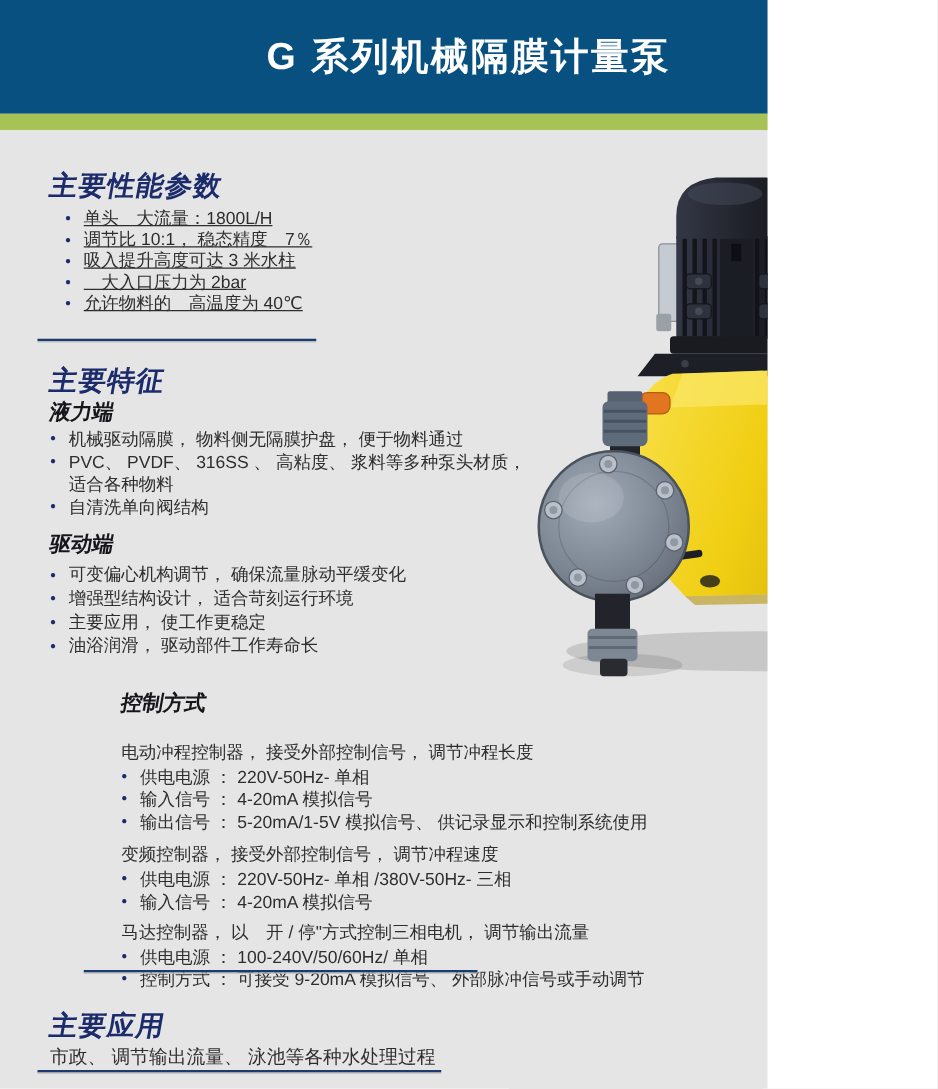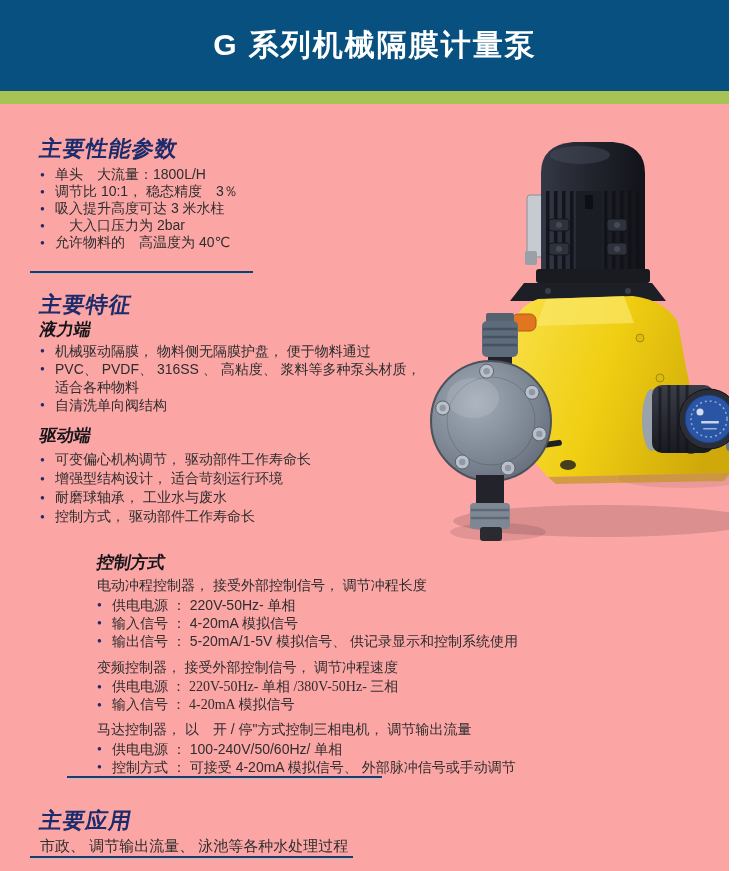--- a/index.html
+++ b/index.html
@@ -3,82 +3,82 @@
 <meta charset="utf-8">
 <style>
   :root{
     --header-bg:#07507F; --accent-green:#A7C355; --heading-navy:#1B2B6B;
     --body-text:#2e2e2e; --divider-navy:#1B3A70; --pump-yellow:#F0CE12;
     --pump-gray:#77828F; --motor-black:#23252E; --label-blue:#2A55A4; --orange-knob:#E2751F;
   }
   *{box-sizing:border-box;}
   html,body{margin:0;padding:0;}
   body{font-family:"Liberation Sans","DejaVu Sans",sans-serif;background:#fff;}
-  .page{position:relative;width:729px;height:871px;background:#fca5a5;overflow:hidden;}
+  .page{position:relative;width:614px;height:871px;background:#e5e5e5;overflow:hidden;}
 
   .banner{position:absolute;left:0;top:0;width:750px;height:91px;background:var(--header-bg);
           display:flex;align-items:center;justify-content:center;}
   .page-title{color:#fff;font-size:30px;font-weight:bold;letter-spacing:2px;}
   .accent-bar{position:absolute;left:0;top:91px;width:750px;height:13px;background:var(--accent-green);}
 
   .sec-title{position:absolute;color:var(--heading-navy);font-weight:bold;font-size:22px;letter-spacing:1px;}
   .sec-title .sk{display:inline-block;transform:skewX(-10deg);}
   .sub-title{position:absolute;color:#15151a;font-weight:bold;font-size:17px;}
   .sub-title .sk{display:inline-block;transform:skewX(-10deg);}
 
   ul.bullets{position:absolute;list-style:none;margin:0;padding:0;font-size:14px;color:var(--body-text);}
   ul.bullets li{position:relative;padding-left:15px;}
   ul.bullets li::before{content:"●";position:absolute;left:0;top:0;color:var(--heading-navy);
     font-size:8px;line-height:inherit;}
 
-  #perf-list{left:40px;top:166px;width:390px;}
+  #perf-list{left:52px;top:166px;width:390px;text-decoration:underline;}
   #perf-list li{line-height:17px;}
   #hyd-list{left:40px;top:342px;width:384px;}
   #hyd-list li{line-height:18px;}
   #drive-list{left:40px;top:450px;width:545px;}
   #drive-list li{line-height:19px;}
 
   .rule{position:absolute;height:3px;border-top:2px solid var(--divider-navy);border-bottom:1px solid #bdbdbd;}
   #rule-1{left:30px;top:271px;width:223px;}
   #rule-2{left:67px;top:776px;width:315px;}
   #rule-3{left:30px;top:856px;width:323px;}
 
   #perf-title{left:40px;top:134px;}
   #feat-title{left:40px;top:290px;}
   #hyd-title{left:40px;top:318px;}
   #drive-title{left:40px;top:424px;}
   #ctrl-title{left:97px;top:551px;}
   #app-title{left:40px;top:806px;}
 
   .control-group{position:absolute;left:97px;width:520px;font-size:14px;color:var(--body-text);}
-  .control-group .intro{line-height:19px;}
+  .control-group .intro{line-height:19px;margin-top:16px;}
   .control-group ul{position:static;margin-top:1px;}
   .control-group li{line-height:18px;}
-  #group-1{top:576px;} #group-2{top:658px;font-family:Liberation Serif, serif;} #group-3{top:720px;}
+  #group-1{top:576px;} #group-2{top:658px;} #group-3{top:720px;}
 
   #app-text{position:absolute;left:40px;top:836px;font-size:15px;color:var(--body-text);line-height:19px;}
 
   #pump-figure{position:absolute;left:428px;top:133px;width:320px;height:412px;}
 </style>
 </head>
 <body>
 
 <div class="page">
 
   <div class="banner">
     <span class="page-title">G 系列机械隔膜计量泵</span>
   </div>
   <div class="accent-bar"></div>
 
   <div class="sec-title" id="perf-title">
     <span class="sk">主要性能参数</span>
   </div>
   <ul class="bullets" id="perf-list">
     <li>单头　大流量：1800L/H</li>
-    <li>调节比 10:1， 稳态精度　3％</li>
+    <li>调节比 10:1， 稳态精度　7％</li>
     <li>吸入提升高度可达 3 米水柱</li>
     <li>　大入口压力为 2bar</li>
     <li>允许物料的　高温度为 40℃</li>
   </ul>
   <div class="rule" id="rule-1"></div>
 
   <div class="sec-title" id="feat-title">
     <span class="sk">主要特征</span>
   </div>
   <div class="sub-title" id="hyd-title">
@@ -86,24 +86,24 @@
   </div>
   <ul class="bullets" id="hyd-list">
     <li>机械驱动隔膜， 物料侧无隔膜护盘， 便于物料通过</li>
     <li>PVC、 PVDF、 316SS 、 高粘度、 浆料等多种泵头材质， 适合各种物料</li>
     <li>自清洗单向阀结构</li>
   </ul>
   <div class="sub-title" id="drive-title">
     <span class="sk">驱动端</span>
   </div>
   <ul class="bullets" id="drive-list">
-    <li>可变偏心机构调节， 驱动部件工作寿命长</li>
+    <li>可变偏心机构调节， 确保流量脉动平缓变化</li>
     <li>增强型结构设计， 适合苛刻运行环境</li>
-    <li>耐磨球轴承， 工业水与废水</li>
-    <li>控制方式， 驱动部件工作寿命长</li>
+    <li>主要应用， 使工作更稳定</li>
+    <li>油浴润滑， 驱动部件工作寿命长</li>
   </ul>
 
   <div class="sub-title" id="ctrl-title">
     <span class="sk">控制方式</span>
   </div>
   <div class="control-group" id="group-1">
     <div class="intro">电动冲程控制器， 接受外部控制信号， 调节冲程长度</div>
     <ul class="bullets">
       <li>供电电源 ： 220V-50Hz- 单相</li>
       <li>输入信号 ： 4-20mA 模拟信号</li>
@@ -114,21 +114,21 @@
     <div class="intro">变频控制器， 接受外部控制信号， 调节冲程速度</div>
     <ul class="bullets">
       <li>供电电源 ： 220V-50Hz- 单相 /380V-50Hz- 三相</li>
       <li>输入信号 ： 4-20mA 模拟信号</li>
     </ul>
   </div>
   <div class="control-group" id="group-3">
     <div class="intro">马达控制器， 以　开 / 停"方式控制三相电机， 调节输出流量</div>
     <ul class="bullets">
       <li>供电电源 ： 100-240V/50/60Hz/ 单相</li>
-      <li>控制方式 ： 可接受 4-20mA 模拟信号、 外部脉冲信号或手动调节</li>
+      <li>控制方式 ： 可接受 9-20mA 模拟信号、 外部脉冲信号或手动调节</li>
     </ul>
   </div>
   <div class="rule" id="rule-2"></div>
 
   <div class="sec-title" id="app-title">
     <span class="sk">主要应用</span>
   </div>
   <div id="app-text">市政、 调节输出流量、 泳池等各种水处理过程</div>
   <div class="rule" id="rule-3"></div>
 

